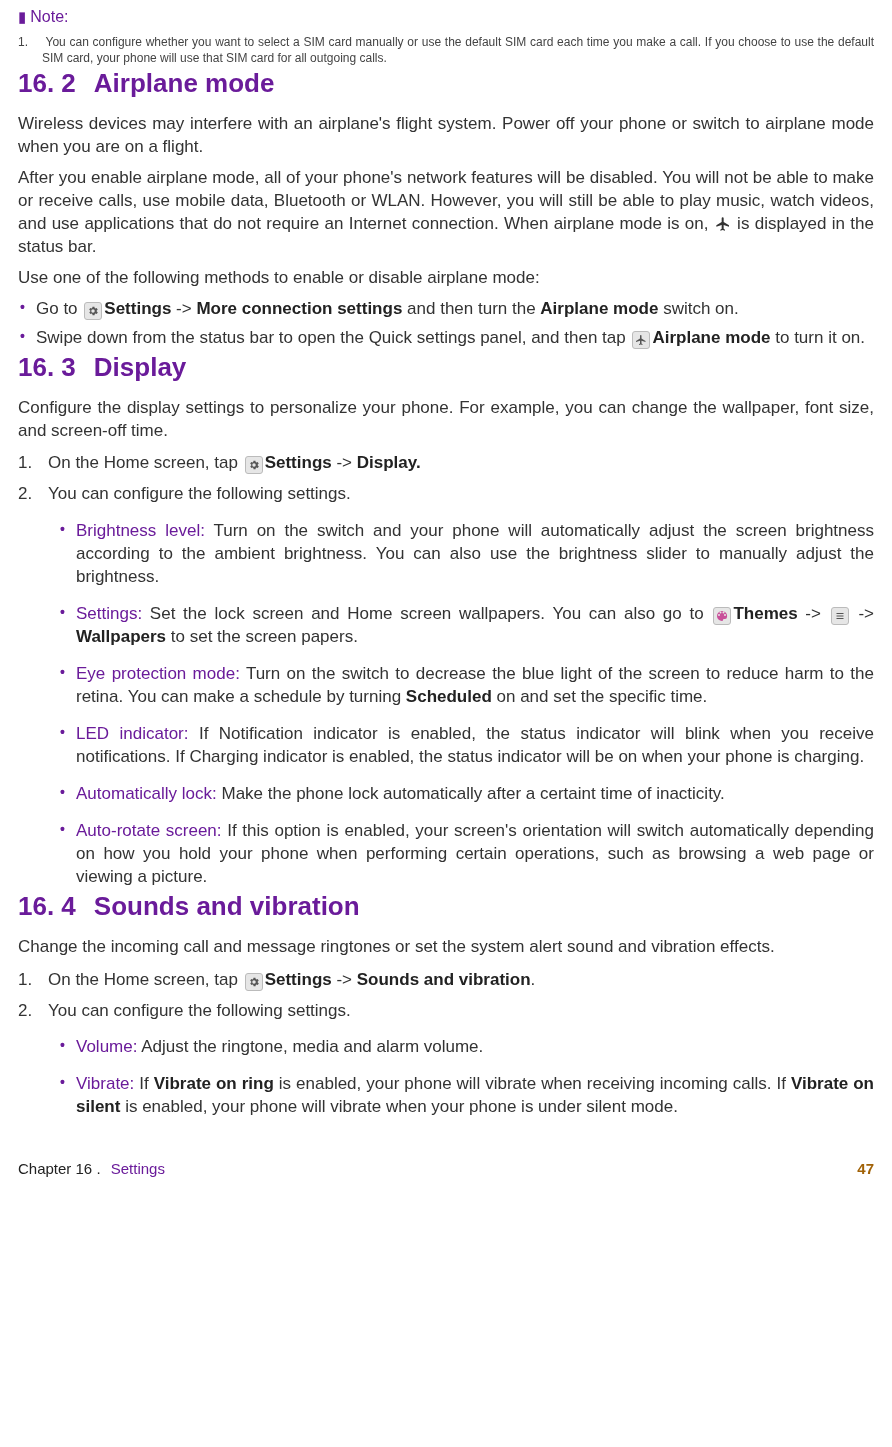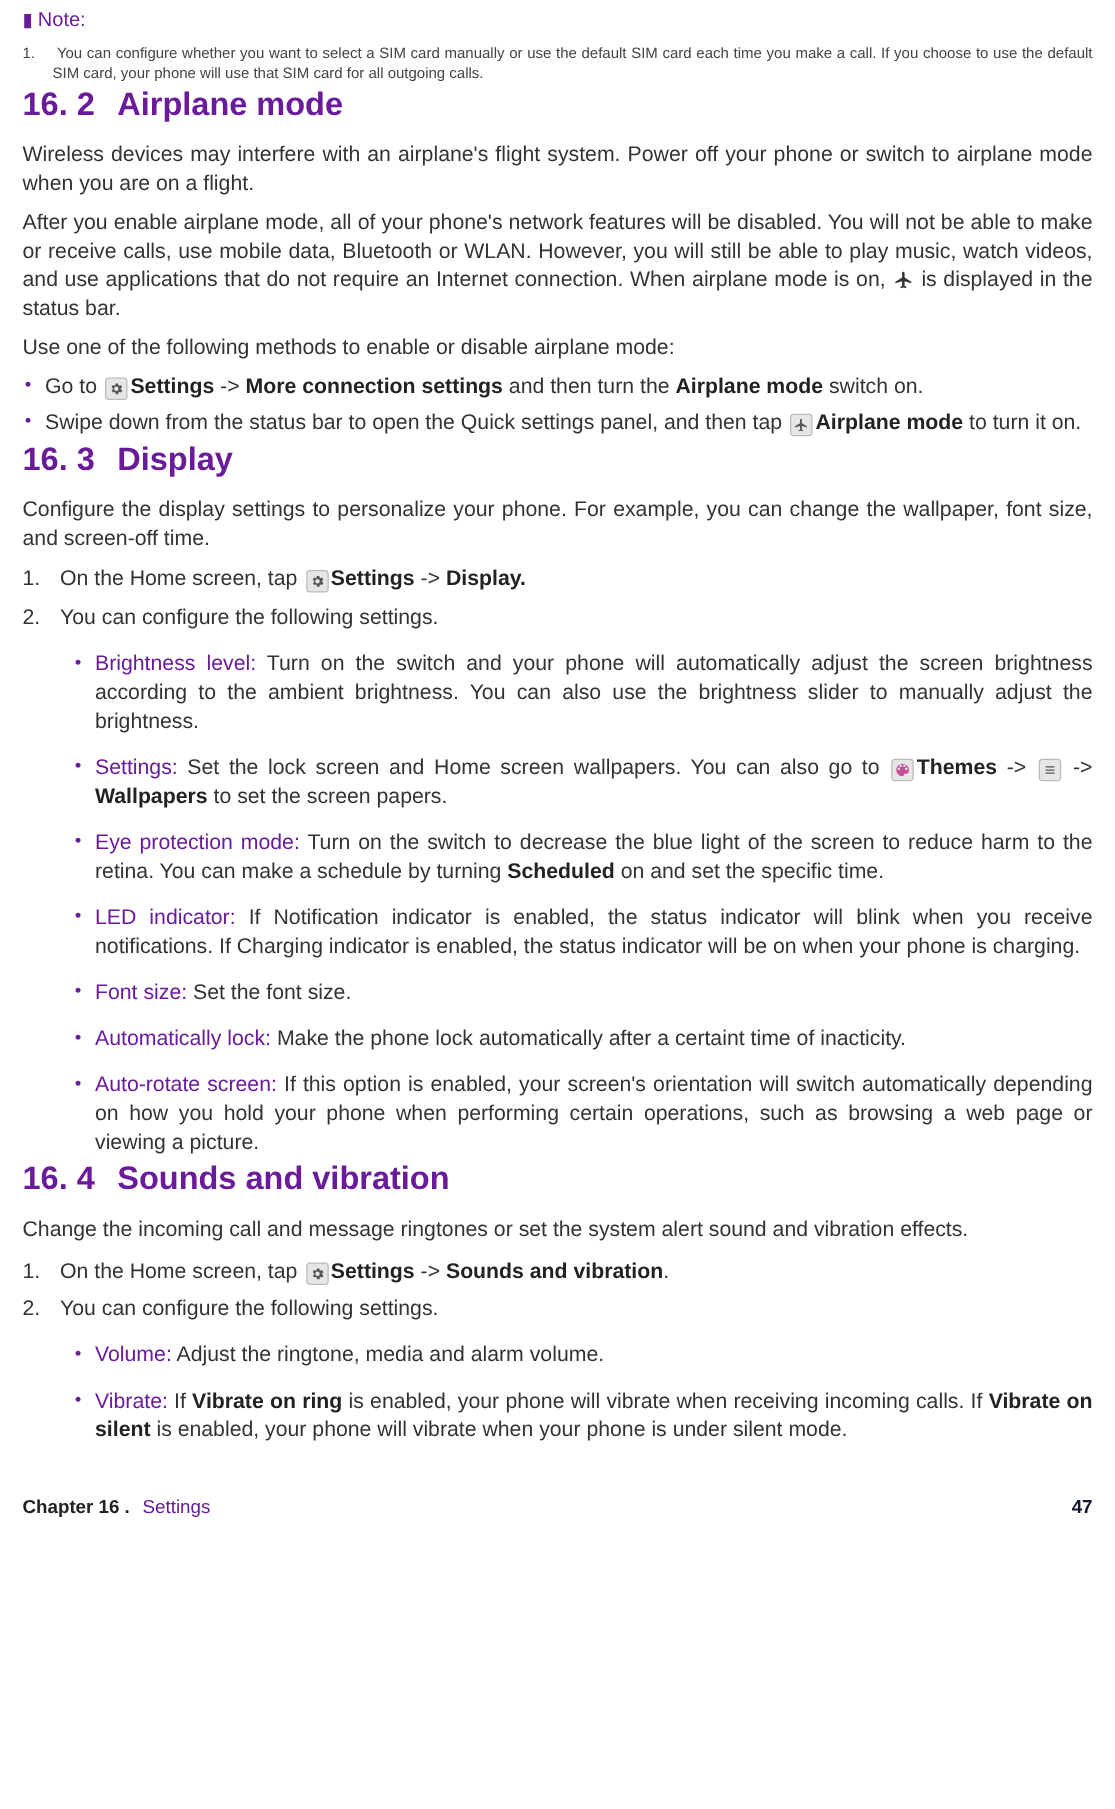--- a/index.html
+++ b/index.html
@@ -34,23 +34,23 @@
   .bold { font-weight: 700; color: #222; }
   .icon-box {
     display: inline-flex; align-items: center; justify-content: center;
     width: 18px; height: 18px; background: #e6e6e6; border: 1px solid #bbb;
     border-radius: 3px; vertical-align: -3px; margin: 0 2px;
   }
   .icon-box svg { width: 12px; height: 12px; }
   .plane-inline { display:inline-flex; width:18px; height:18px; vertical-align:-3px; align-items:center; justify-content:center; }
   .plane-inline svg { width:16px; height:16px; }
   .footer { display: flex; justify-content: space-between; align-items: baseline; margin-top: 40px; font-size: 15px; }
-  .footer-left .ch { font-weight: 700; color: #222; }
+  .footer-left .ch { font-weight: 400; color: #222; }
   .footer-left .chname { color: #6a1b9a; margin-left: 6px; }
-  .footer-right { font-weight: 700; color: #0f172a; }
+  .footer-right { font-weight: 700; color: #a16207; }
 </style>
 </head>
 <body>
 
 <div class="note-row">
   <span class="bookmark-icon">▮</span>
   <span class="note-label">Note:</span>
 </div>
 <p class="note-body">
   <span class="note-num">1.</span>
@@ -108,21 +108,20 @@
             <svg viewBox="0 0 24 24">
               <path fill="#c94f9a" d="M12 2a10 10 0 0 0 0 20 2 2 0 0 0 2-2 2 2 0 0 1 2-2h2a4 4 0 0 0 4-4A10 10 0 0 0 12 2zM6 12a2 2 0 1 1 2-2 2 2 0 0 1-2 2zm3-5a2 2 0 1 1 2-2 2 2 0 0 1-2 2zm6 0a2 2 0 1 1 2-2 2 2 0 0 1-2 2zm3 5a2 2 0 1 1 2-2 2 2 0 0 1-2 2z"></path>
             </svg>
           </span><span class="bold">Themes</span><span> -&gt; </span><span class="icon-box">
             <svg viewBox="0 0 24 24">
               <path stroke="#555" stroke-width="2" d="M5 7h14M5 12h14M5 17h14"></path>
             </svg>
           </span><span> -&gt; </span><span class="bold">Wallpapers</span><span> to set the screen papers.</span></li>
       <li><span class="term">Eye protection mode:</span><span> Turn on the switch to decrease the blue light of the screen to reduce harm to the retina. You can make a schedule by turning </span><span class="bold">Scheduled</span><span> on and set the specific time.</span></li>
       <li><span class="term">LED indicator:</span><span> If Notification indicator is enabled, the status indicator will blink when you receive notifications. If Charging indicator is enabled, the status indicator will be on when your phone is charging.</span></li>
-      <li><span class="term">Font size:</span><span> Set the font size.</span></li>
       <li><span class="term">Automatically lock:</span><span> Make the phone lock automatically after a certaint time of inacticity.</span></li>
       <li><span class="term">Auto-rotate screen:</span><span> If this option is enabled, your screen's orientation will switch automatically depending on how you hold your phone when performing certain operations, such as browsing a web page or viewing a picture.</span></li>
     </ul>
   </li>
 </ol>
 
 <h2 class="section">
   <span class="secnum">16. 4</span><span>Sounds and vibration</span>
 </h2>
 <p class="body">Change the incoming call and message ringtones or set the system alert sound and vibration effects.</p>

